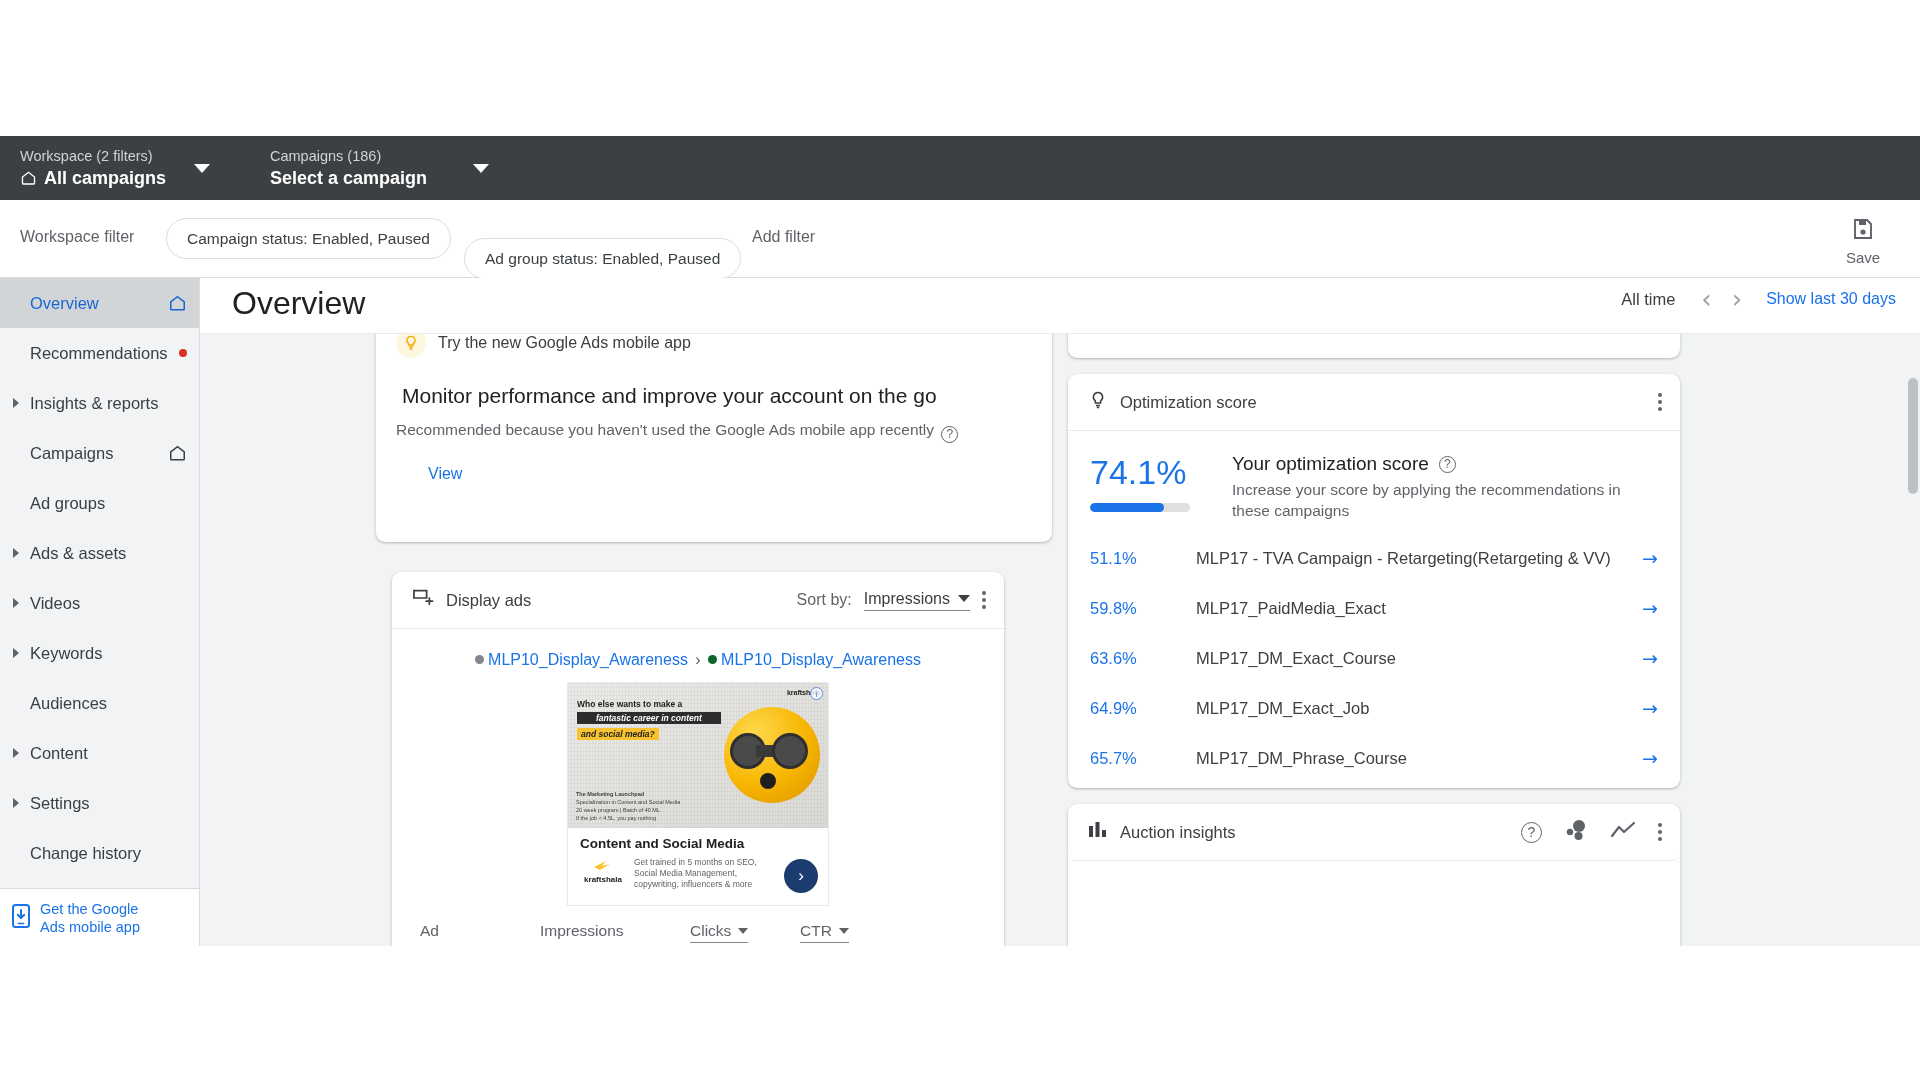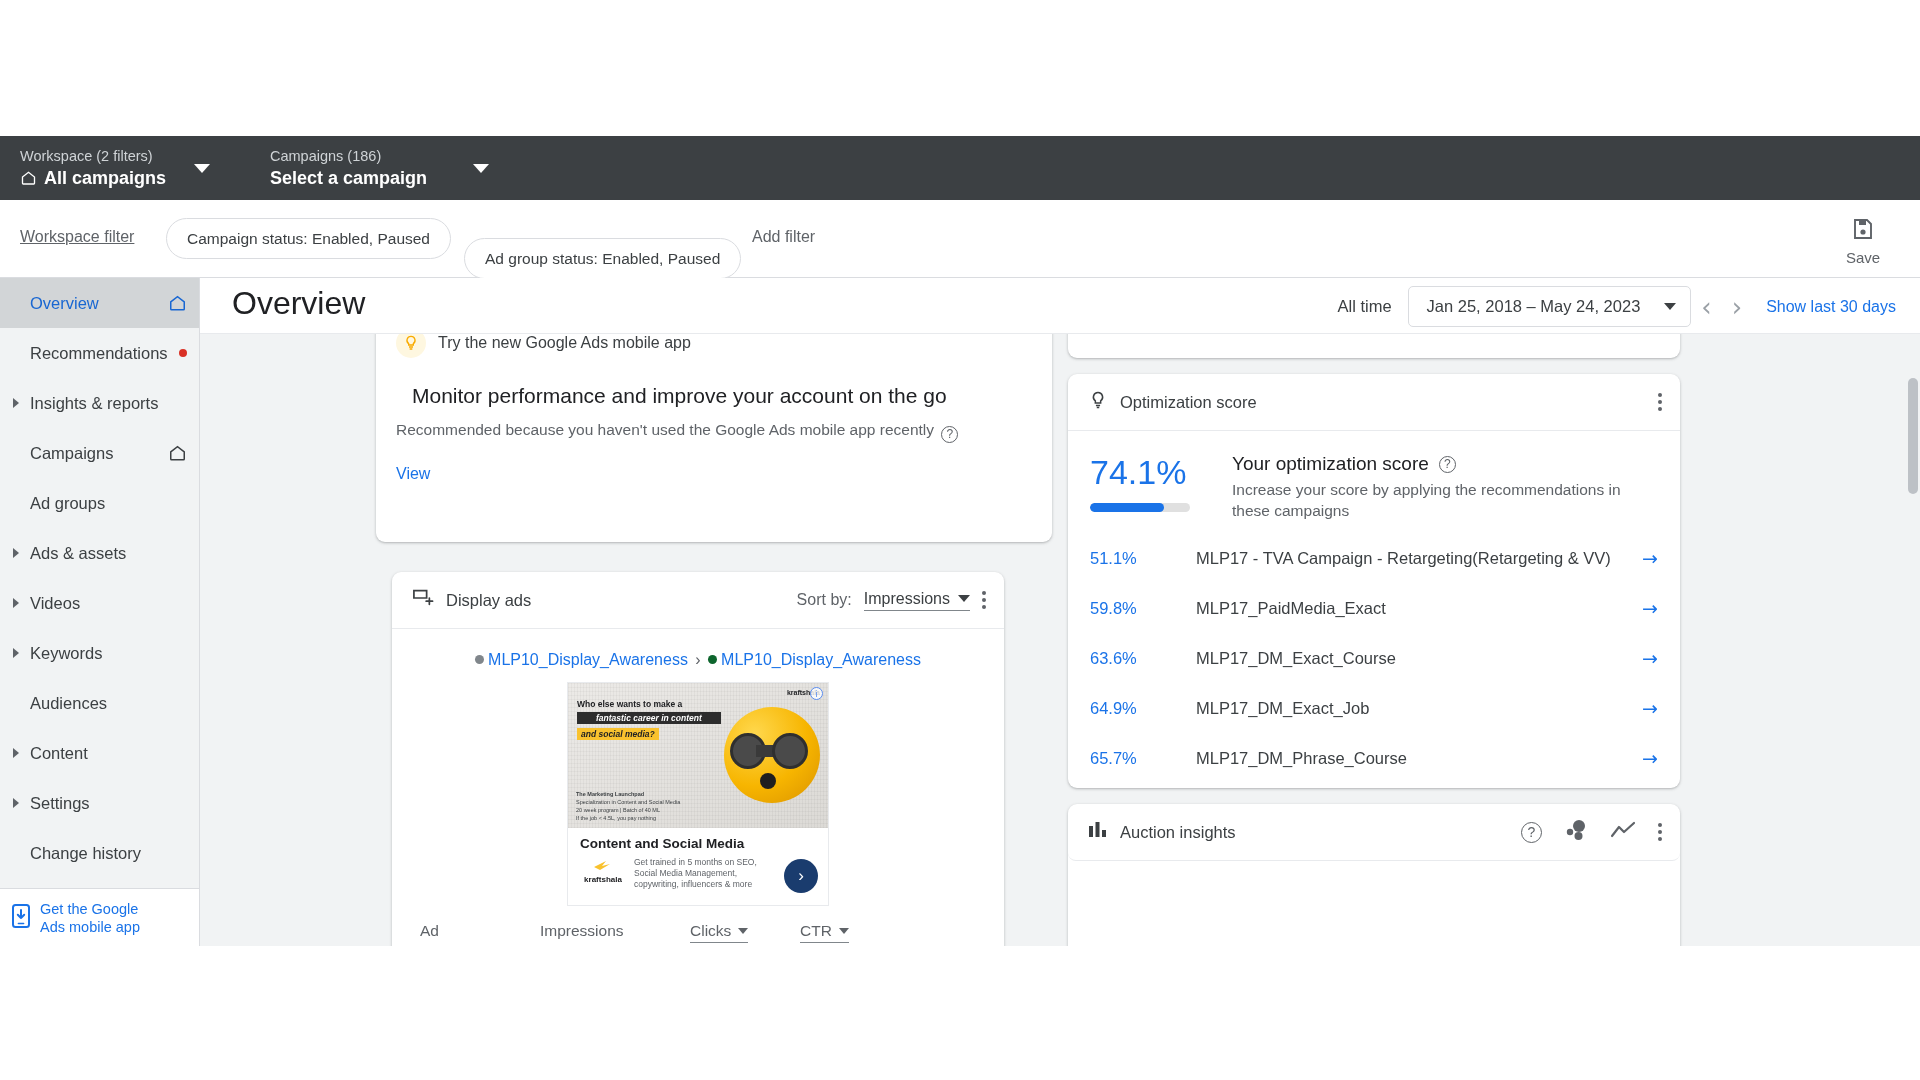--- a/index.html
+++ b/index.html
@@ -36,21 +36,21 @@
     font-size: 17px; font-weight: bold; color: #ffffff; cursor: pointer;
   }
   .home-glyph { display: inline-block; width: 17px; height: 16px; position: relative; }
   .home-glyph svg { display: block; }
 
   
   .filter-bar {
     position: absolute; left: 0; top: 200px; width: 1920px; height: 78px;
     background: #fff; border-bottom: 1px solid #dadce0;
   }
-  .wsf-label { position: absolute; left: 20px; top: 28px; font-size: 16px; color: #5f6368; text-decoration: underline; }
+  .wsf-label { position: absolute; left: 20px; top: 28px; font-size: 16px; color: #5f6368; }
   .chip {
     position: absolute; top: 18px; height: 41px; border: 1px solid #dadce0; border-radius: 21px;
     display: flex; align-items: center; padding: 0 20px; font-size: 15.5px; color: #3c4043;
     background: #fff; white-space: nowrap; cursor: pointer;
   }
   .addfilter {
     position: absolute; top: 28px; font-size: 16px; color: #5f6368; cursor: pointer; white-space: nowrap;
   }
   .save-btn {
     position: absolute; right: 22px; top: 210px; width: 70px; height: 62px;
@@ -111,23 +111,23 @@
   }
   .card-head .title { font-size: 16.5px; color: #3c4043; }
   .kebab { width: 4px; height: 18px; display: flex; flex-direction: column; justify-content: space-between; cursor: pointer; }
   .kebab i { display: block; width: 4px; height: 4px; border-radius: 50%; background: #5f6368; }
 
   
   .reco-card { position: absolute; left: 176px; top: -22px; width: 676px; height: 230px; overflow: hidden; }
   .reco-top { display: flex; align-items: center; gap: 12px; padding: 16px 0 0 20px; }
   .bulb-circle { width: 30px; height: 30px; border-radius: 50%; background: #fef7e0; display: flex; align-items: center; justify-content: center; }
   .reco-top .t { font-size: 16px; color: #3c4043; }
-  .reco-h { font-size: 21px; color: #202124; padding: 26px 20px 0 36px; }
+  .reco-h { font-size: 21px; color: #202124; padding: 26px 20px 0 26px; }
   .reco-p { font-size: 15.5px; color: #5f6368; padding: 12px 20px 0 20px; line-height: 20px; }
-  .reco-view { font-size: 16px; color: #1a73e8; padding: 22px 20px 0 20px; cursor: pointer; display: inline-block; }
+  .reco-view { font-size: 16px; color: #1a73e8; padding: 22px 20px 0 20px; cursor: pointer; display: inline-block; margin-left: 32px; }
 
   
   .ads-card { position: absolute; left: 192px; top: 238px; width: 612px; height: 430px; overflow: hidden; }
   .ads-breadcrumb { text-align: center; padding-top: 22px; font-size: 16px; }
   .ads-breadcrumb a { color: #1a73e8; text-decoration: none; }
   .dot-grey { display: inline-block; width: 9px; height: 9px; border-radius: 50%; background: #80868b; margin-right: 4px; vertical-align: 1px; }
   .dot-green { display: inline-block; width: 9px; height: 9px; border-radius: 50%; background: #0d652d; margin-right: 4px; vertical-align: 1px; }
   .sortby { font-size: 16px; color: #5f6368; }
   .sortval { font-size: 16px; color: #3c4043; border-bottom: 1px solid #80868b; padding-bottom: 2px; display: flex; align-items: center; gap: 8px; cursor: pointer; }
   .tri { width: 0; height: 0; border-left: 6px solid transparent; border-right: 6px solid transparent; border-top: 7px solid #3c4043; }
@@ -329,24 +329,20 @@
       </span>
     </div>
   </div>
 
   <div class="content-area">
 
     <div class="page-head">
       <div class="page-title">Overview</div>
       <div class="daterange">
         <span class="alltime">All time</span>
-        <div class="date-box">
-          <span>Jan 25, 2018 – May 24, 2023</span>
-          <span class="tri"></span>
-        </div>
         <span class="chev">‹</span>
         <span class="chev">›</span>
         <span class="showlast">Show last 30 days</span>
       </div>
     </div>
 
     <div class="scroll-body">
 
       <div class="card part-card">
         <div class="part-bar"></div>

